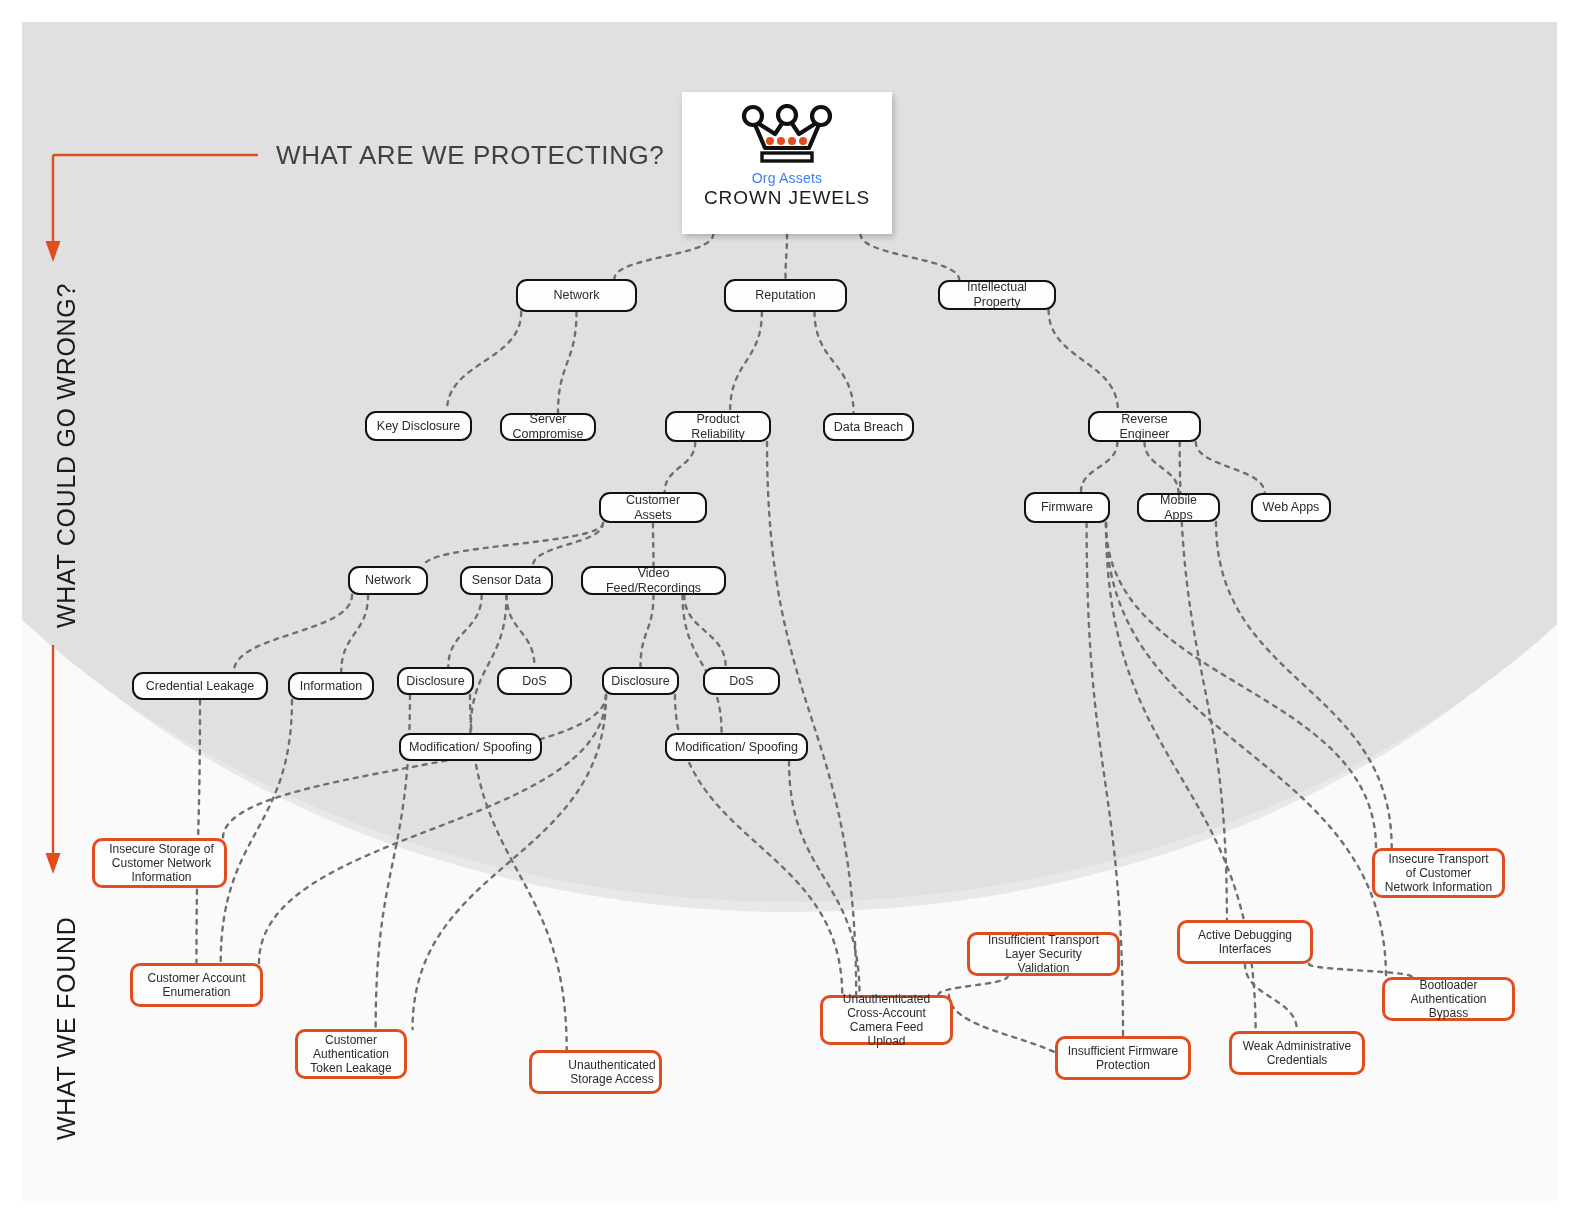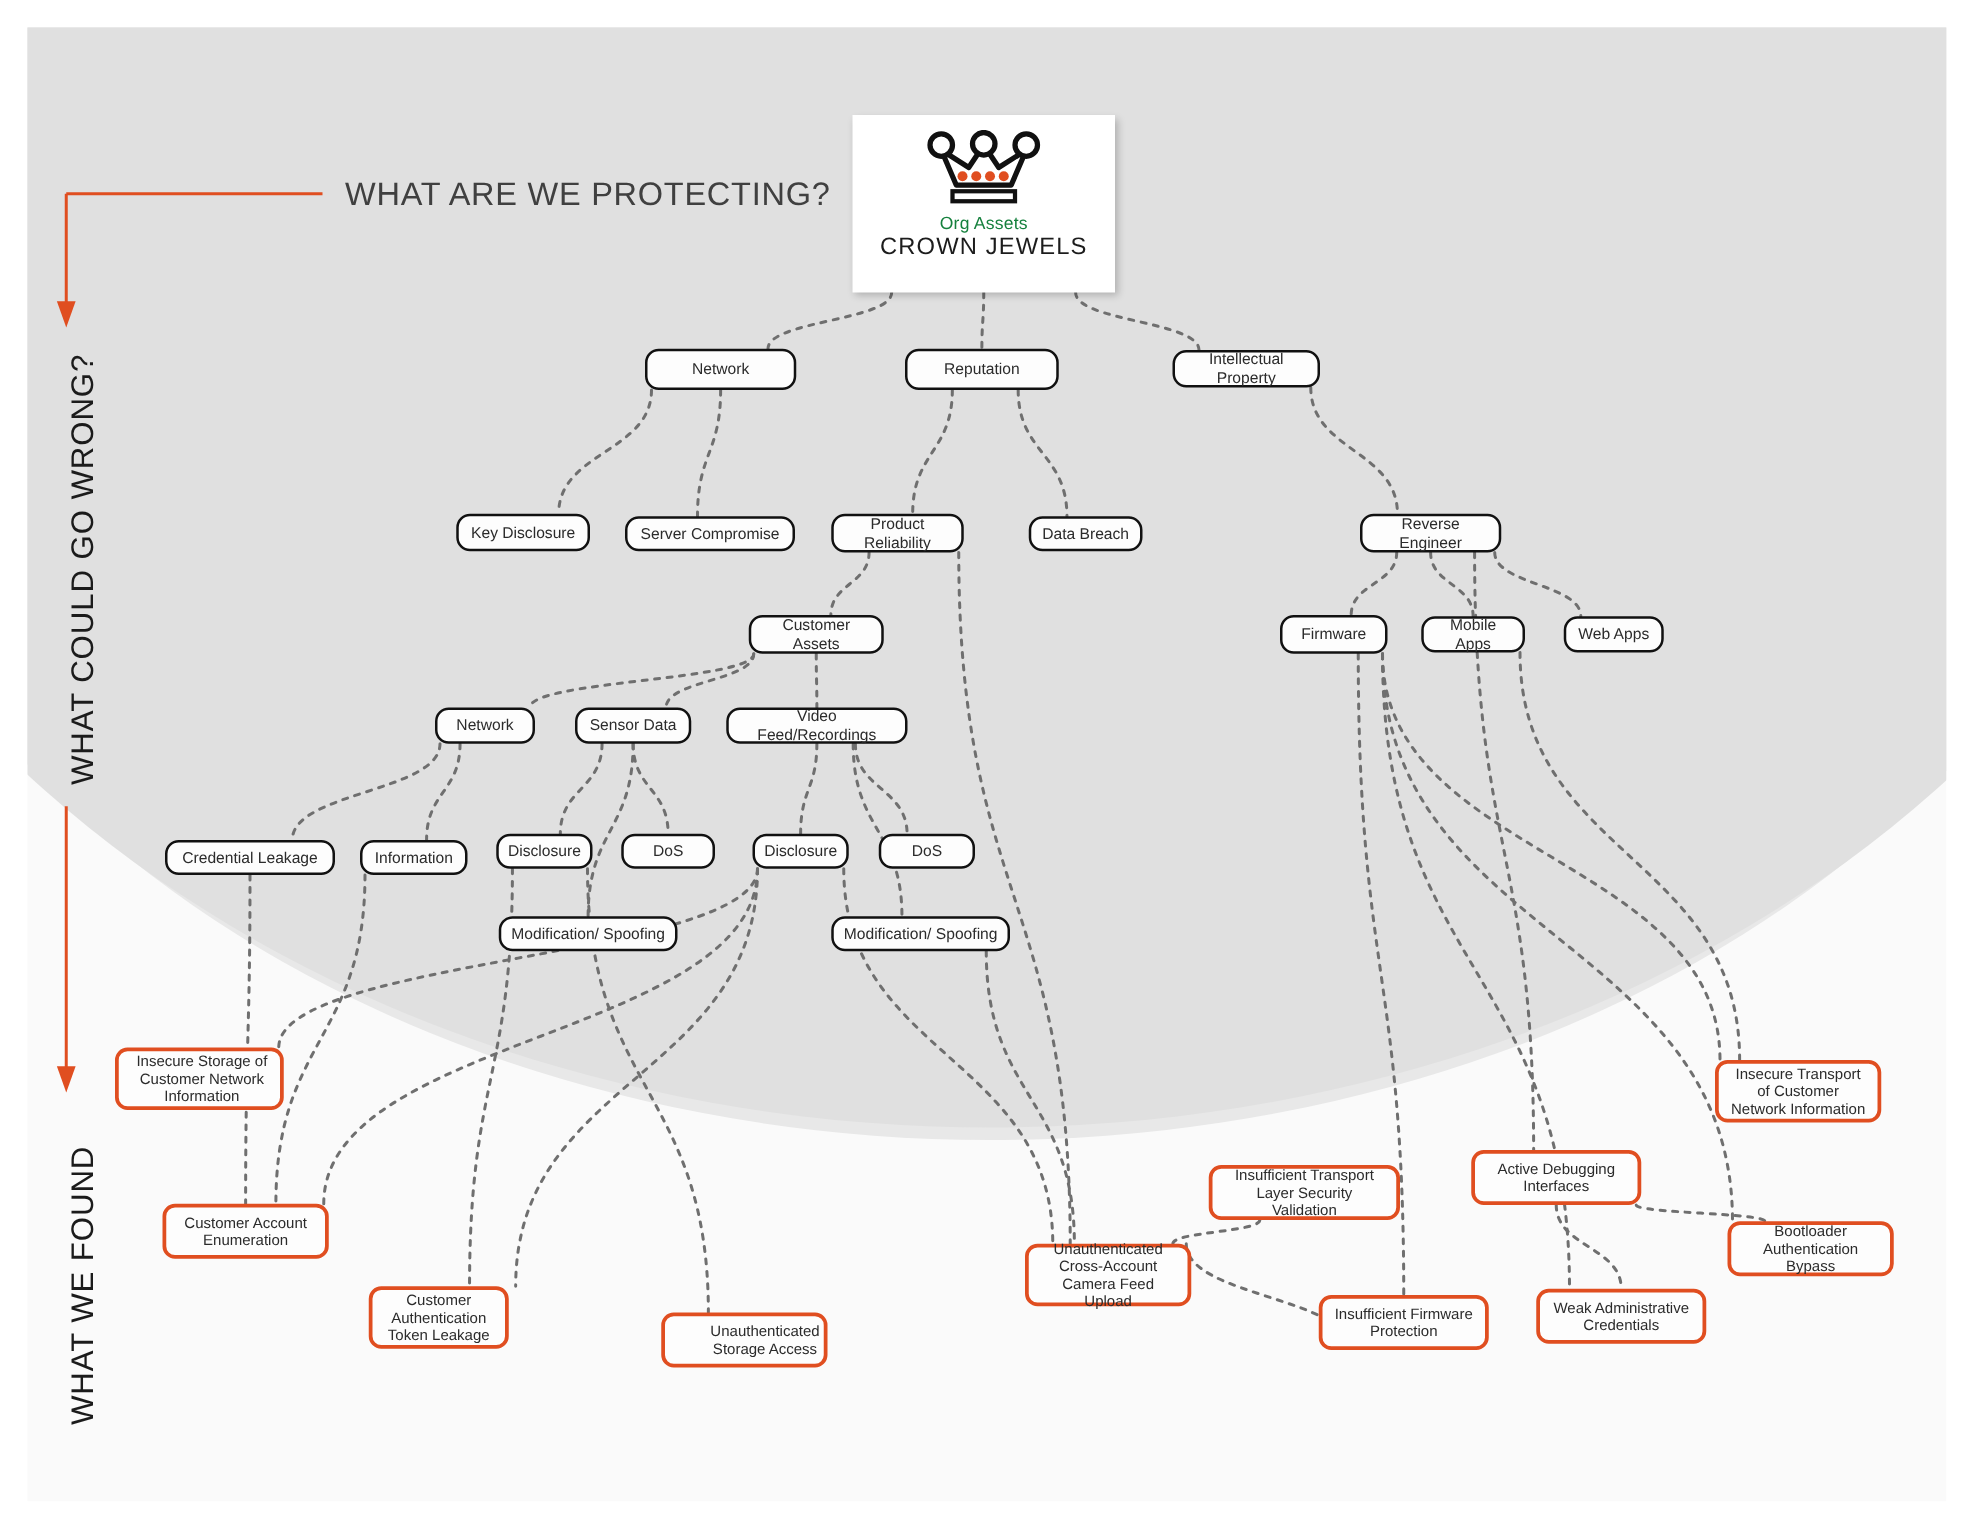--- a/index.html
+++ b/index.html
@@ -10,21 +10,21 @@
   .bg-light{position:absolute;left:-180px;top:-560px;width:1900px;height:1450px;border-radius:50%;background:#e8e8e8;}
   svg.edges{position:absolute;left:0;top:0;width:1579px;height:1223px;overflow:visible;pointer-events:none;}
   .node{position:absolute;box-sizing:border-box;display:flex;align-items:center;justify-content:center;
         text-align:center;background:#fdfdfd;border:2.5px solid #111;border-radius:11px;
         color:#2b2b2b;font-size:12.5px;line-height:1.18;padding:3px 8px;}
   .node.found{border:3px solid #E04E20;border-radius:10px;font-size:12px;}
   .crown-box{position:absolute;left:682px;top:92px;width:210px;height:142px;background:#fff;
        box-shadow:2px 3px 6px rgba(0,0,0,.22);display:flex;flex-direction:column;align-items:center;
        justify-content:flex-start;}
   .crown-svg{margin-top:12px;}
-  .crown-sub{font-size:14px;color:#15803d;margin-top:4px;letter-spacing:.2px;}
+  .crown-sub{font-size:14px;color:#3b82f6;margin-top:4px;letter-spacing:.2px;}
   .crown-title{font-size:19px;color:#1c1c1c;letter-spacing:.9px;margin-top:1px;}
   .q-head{position:absolute;left:276px;top:140px;font-size:26px;letter-spacing:.6px;color:#404040;white-space:nowrap;}
   .vlabel{position:absolute;transform-origin:left top;transform:rotate(-90deg);
           font-size:25px;letter-spacing:.7px;color:#1b1b1b;white-space:nowrap;}
   .vlabel.a{left:52px;top:628px;}
   .vlabel.b{left:52px;top:1140px;}
 </style>
 </head>
 <body>
 
@@ -118,21 +118,21 @@
       </div>
       <div class="node" style="left: 724px; top: 279px; width: 123px; height: 33px;">
         <span>Reputation</span>
       </div>
       <div class="node" style="left: 938px; top: 280px; width: 118px; height: 30px;">
         <span>Intellectual Property</span>
       </div>
       <div class="node" style="left: 365px; top: 411px; width: 107px; height: 30px;">
         <span>Key Disclosure</span>
       </div>
-      <div class="node" style="left: 500px; top: 413px; width: 136px; height: 28px;">
+      <div class="node" style="left: 500px; top: 413px; width: 96px; height: 28px;">
         <span>Server Compromise</span>
       </div>
       <div class="node" style="left: 665px; top: 411px; width: 106px; height: 31px;">
         <span>Product Reliability</span>
       </div>
       <div class="node" style="left: 823px; top: 413px; width: 91px; height: 28px;">
         <span>Data Breach</span>
       </div>
       <div class="node" style="left: 1088px; top: 411px; width: 113px; height: 31px;">
         <span>Reverse Engineer</span>

